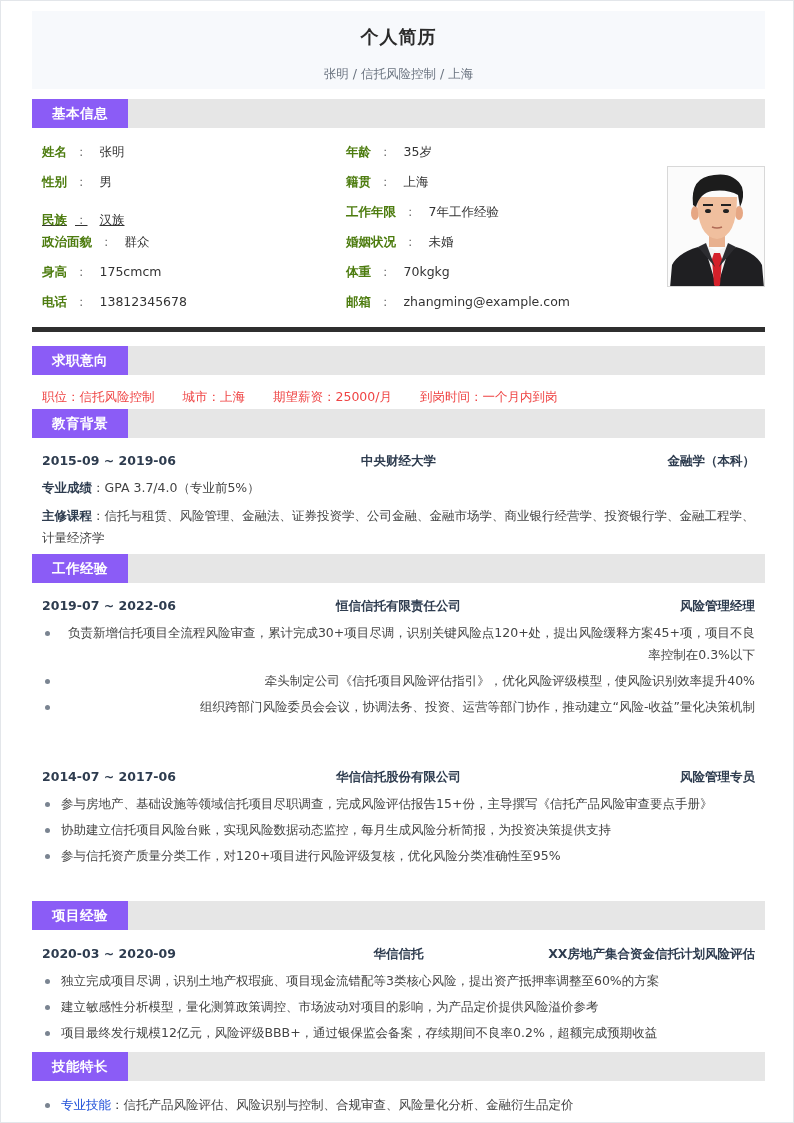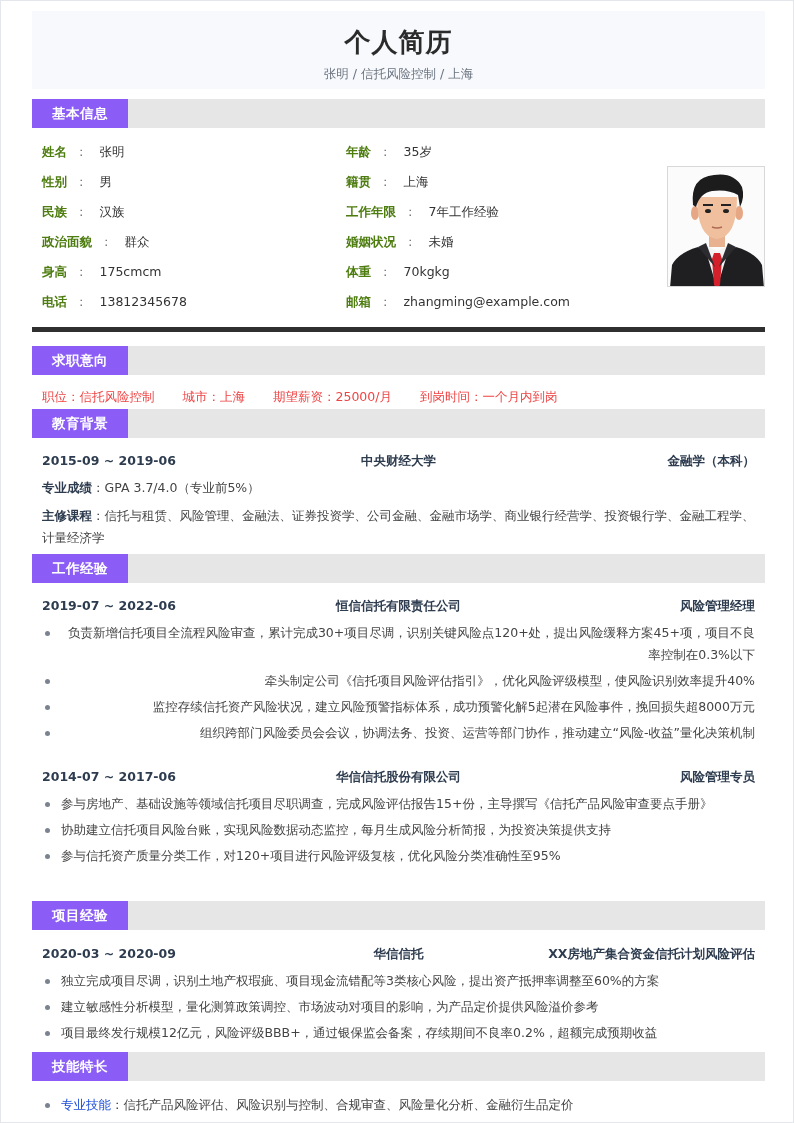--- a/index.html
+++ b/index.html
@@ -10,21 +10,21 @@
     position: relative;
     border: 1px solid #e3e6ea;
   }
 
   .header {
     position: absolute; left: 31px; top: 10px; width: 733px; height: 78px;
     background: #f7f9fc; text-align: center;
   }
   .header .title {
     position: absolute; top: 14px; left: 0; right: 0;
-    font-size: 26px; font-weight: bold; color: #2b2b2b; letter-spacing: 1px;
+    font-size: 18px; font-weight: bold; color: #2b2b2b; letter-spacing: 1px;
   }
   .header .subtitle {
     position: absolute; top: 55px; left: 0; right: 0;
     font-size: 12.5px; color: #6b7480;
   }
 
   .section-head {
     position: absolute; left: 31px; width: 733px; height: 29px;
     background: #e6e6e6;
   }
@@ -88,21 +88,21 @@
   <div class="tab">基本信息</div>
 </div>
 
 <div>
   <div class="info-row" style="left:41px;top:143px;">
     <span class="lbl">姓名</span><span class="colon">：</span><span>张明</span>
   </div>
   <div class="info-row" style="left:41px;top:173px;">
     <span class="lbl">性别</span><span class="colon">：</span><span>男</span>
   </div>
-  <div class="info-row" style="left:41px;top:203px;">
+  <div class="info-row" style="left:41px;top:211px;text-decoration:underline;">
     <span class="lbl">民族</span><span class="colon">：</span><span>汉族</span>
   </div>
   <div class="info-row" style="left:41px;top:233px;">
     <span class="lbl">政治面貌</span><span class="colon">：</span><span>群众</span>
   </div>
   <div class="info-row" style="left:41px;top:263px;">
     <span class="lbl">身高</span><span class="colon">：</span><span>175cmcm</span>
   </div>
   <div class="info-row" style="left:41px;top:293px;">
     <span class="lbl">电话</span><span class="colon">：</span><span>13812345678</span>
@@ -189,21 +189,20 @@
   <div class="tab">工作经验</div>
 </div>
 <div class="entry-head" style="top:597px;">
   <span class="l">2019-07 ~ 2022-06</span>
   <span class="c">恒信信托有限责任公司</span>
   <span class="r">风险管理经理</span>
 </div>
 <ul class="bullets" style="top:621px;text-align:right;">
   <li>负责新增信托项目全流程风险审查，累计完成30+项目尽调，识别关键风险点120+处，提出风险缓释方案45+项，项目不良率控制在0.3%以下</li>
   <li>牵头制定公司《信托项目风险评估指引》，优化风险评级模型，使风险识别效率提升40%</li>
-  <li>监控存续信托资产风险状况，建立风险预警指标体系，成功预警化解5起潜在风险事件，挽回损失超8000万元</li>
   <li>组织跨部门风险委员会会议，协调法务、投资、运营等部门协作，推动建立“风险-收益”量化决策机制</li>
 </ul>
 
 <div class="entry-head" style="top:768px;">
   <span class="l">2014-07 ~ 2017-06</span>
   <span class="c">华信信托股份有限公司</span>
   <span class="r">风险管理专员</span>
 </div>
 <ul class="bullets" style="top:792px;">
   <li>参与房地产、基础设施等领域信托项目尽职调查，完成风险评估报告15+份，主导撰写《信托产品风险审查要点手册》</li>

